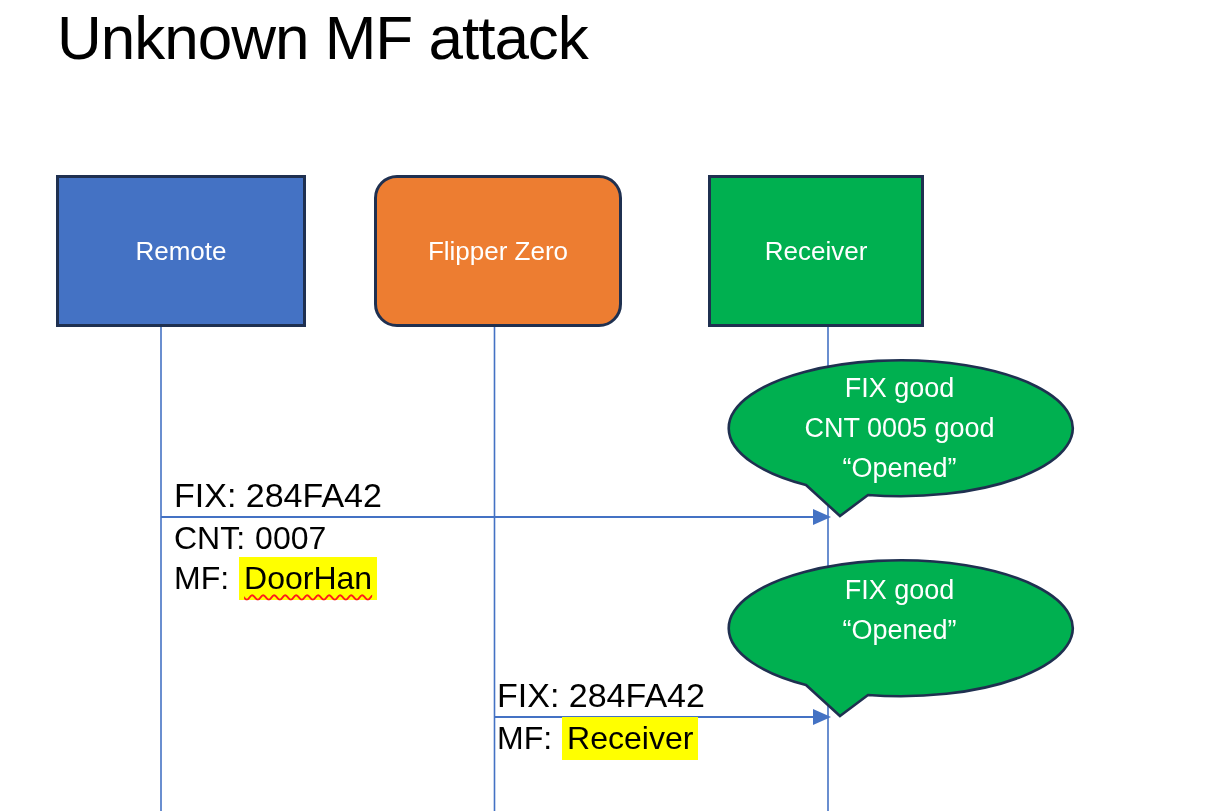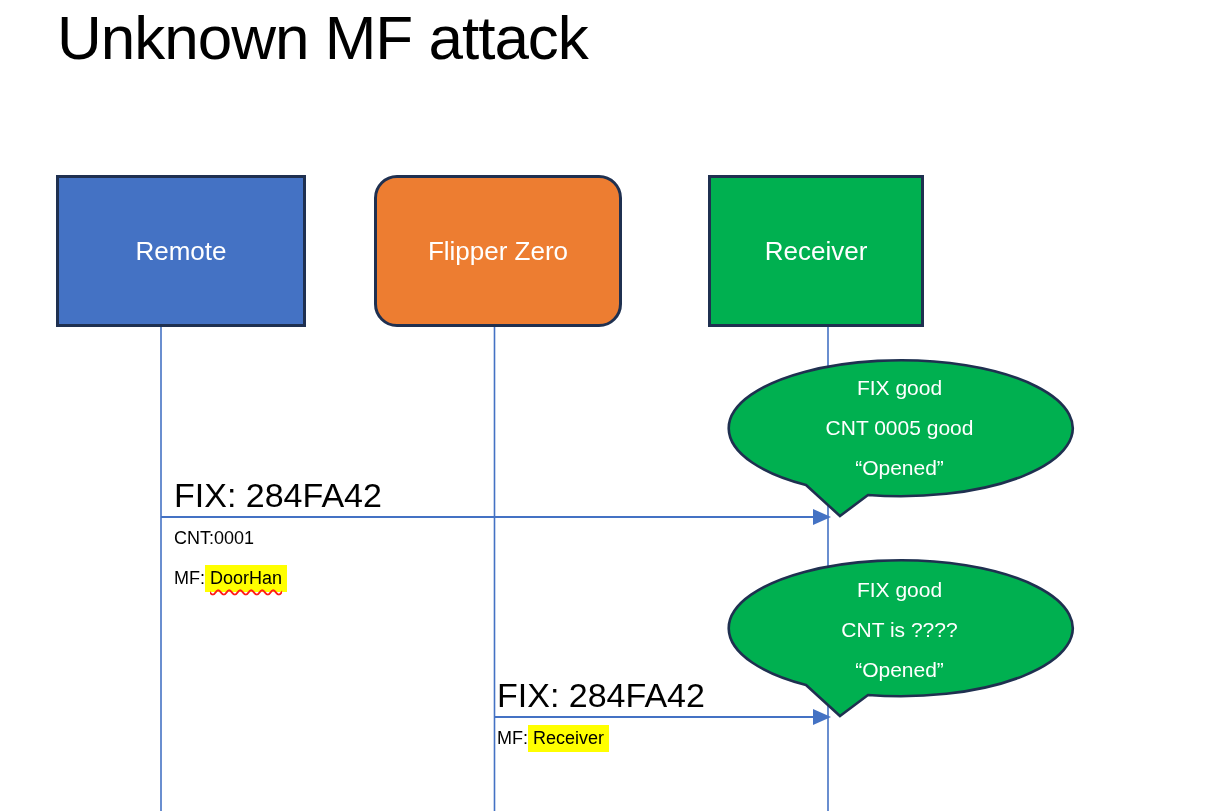--- a/index.html
+++ b/index.html
@@ -40,34 +40,34 @@
   #actor-receiver{left:708px;width:216px;background:var(--receiver_fill);}
   .msg-above{
     position:absolute;
     font-size:34px;color:#000;
     height:38px;display:flex;align-items:center;
     white-space:nowrap;
   }
   .msg-below{position:absolute;}
   .msg-line{
     height:40px;display:flex;align-items:center;
-    font-size:18px;color:#000;white-space:nowrap;
+    font-size:32px;color:#000;white-space:nowrap;gap:10px;
   }
   .hl{background:var(--highlight);padding:3px 5px;}
   .sq{
     text-decoration-line:underline;
     text-decoration-style:wavy;
     text-decoration-color:var(--squiggle);
     text-decoration-thickness:1.5px;
     text-underline-offset:5px;
   }
   .bubble-text{
     position:absolute;width:345px;
     text-align:center;color:#ffffff;
-    font-size:21px;
+    font-size:27px;
   }
   .bubble-text > div{height:40px;line-height:40px;white-space:nowrap;}
 </style>
 </head>
 <body>
 
 <div class="canvas">
 
   <div class="title">Unknown MF attack</div>
 
@@ -97,21 +97,21 @@
     <span>Flipper Zero</span>
   </div>
   <div class="actor" id="actor-receiver">
     <span>Receiver</span>
   </div>
 
   <div class="msg-above" style="left:174px;top:476px">FIX: 284FA42</div>
   <div class="msg-below" style="left:174px;top:518px">
     <div class="msg-line">
       <span>CNT: </span>
-      <span>0001</span>
+      <span>0007</span>
     </div>
     <div class="msg-line">
       <span>MF: </span>
       <span class="hl sq">DoorHan</span>
     </div>
   </div>
 
   <div class="msg-above" style="left:497px;top:676px">FIX: 284FA42</div>
   <div class="msg-below" style="left:497px;top:718px">
     <div class="msg-line">
@@ -120,17 +120,16 @@
     </div>
   </div>
 
   <div class="bubble-text" style="left:727px;top:368px">
     <div>FIX good</div>
     <div>CNT 0005 good</div>
     <div>“Opened”</div>
   </div>
   <div class="bubble-text" style="left:727px;top:570px">
     <div>FIX good</div>
-    <div>CNT is ????</div>
     <div>“Opened”</div>
   </div>
 
 </div>
 
 </body></html>

